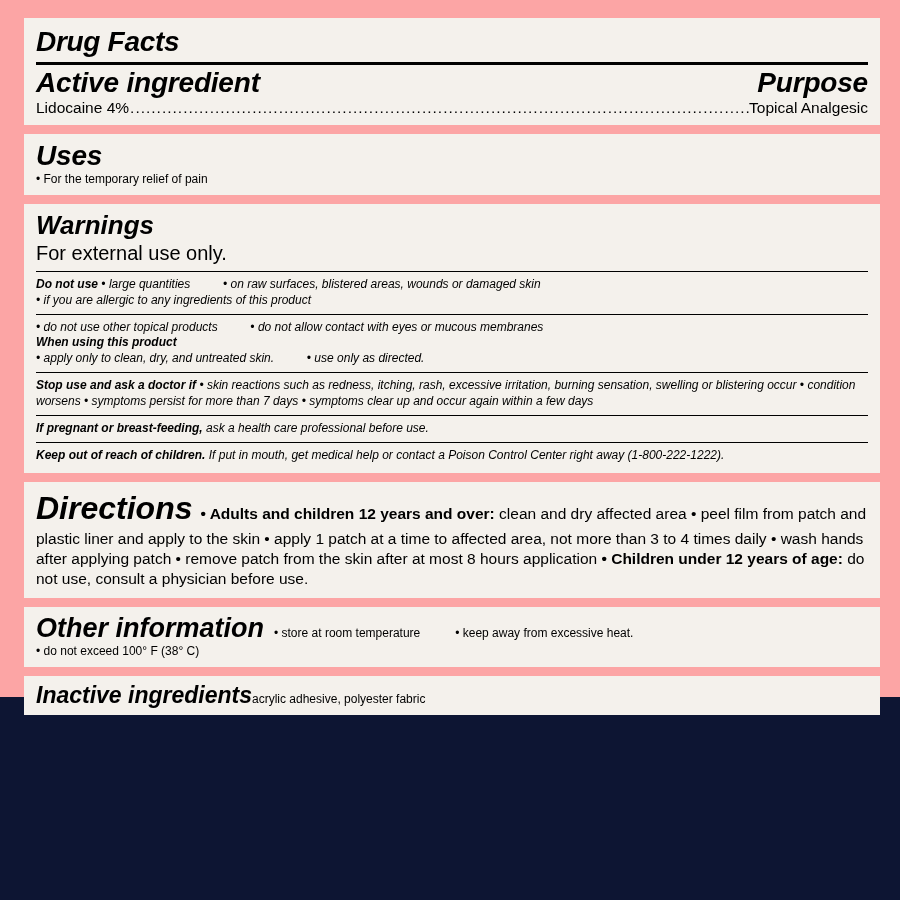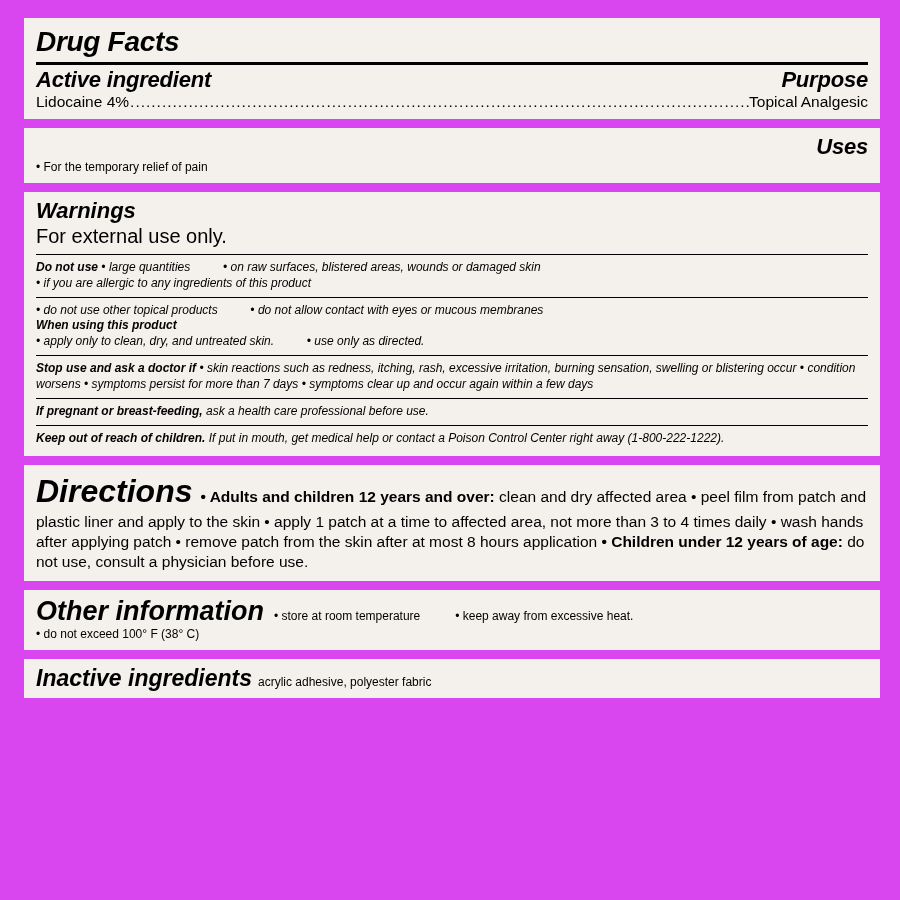--- a/index.html
+++ b/index.html
@@ -10,22 +10,22 @@
     width: 900px;
     height: 900px;
     background: #0d1533;
     font-family: "Liberation Sans", sans-serif;
     color: #000;
     overflow: hidden;
   }
   .page {
     position: relative;
     width: 900px;
-    height: 900px;
-    background: #d946ef;
+    height: 697px;
+    background: #fca5a5;
     box-sizing: border-box;
     padding: 18px 20px 14px 24px;
   }
   .panel {
     background: #f4f1ec;
     box-sizing: border-box;
     padding: 6px 12px 8px 12px;
     margin-bottom: 9px;
   }
   .panel.tight { padding-bottom: 6px; }
@@ -46,25 +46,24 @@
     border-top: 1.5px solid #000;
     margin: 6px 0 5px 0;
   }
 
   .row-between {
     display: flex;
     justify-content: space-between;
     align-items: baseline;
   }
   .sec-head {
-    font-size: 22px;
+    font-size: 28px;
     font-style: italic;
     font-weight: bold;
     letter-spacing: -0.2px;
-    text-align: right;
   }
   .body-txt {
     font-size: 12px;
     line-height: 1.28;
   }
   .bold {
     font-weight: bold;
   }
   .dots-line {
     display: flex;
@@ -78,21 +77,21 @@
     flex: 1 1 auto;
     overflow: hidden;
     white-space: nowrap;
     letter-spacing: 1px;
     font-size: 15.5px;
     padding: 0 1px;
   }
   .inline-sep { display: inline-block; width: 26px; }
 
   .warn-title {
-    font-size: 22px;
+    font-size: 26px;
     font-style: italic;
     font-weight: bold;
     margin-bottom: 1px;
   }
   .ext-use {
     font-size: 20px;
     font-weight: normal;
     margin-bottom: 0;
   }
   .block {
@@ -112,21 +111,20 @@
   .oi-head {
     font-size: 27px;
     font-style: italic;
     font-weight: bold;
     margin-right: 10px;
   }
   .ii-head {
     font-size: 23px;
     font-style: italic;
     font-weight: bold;
-    margin-right: 6px;
   }
 </style>
 </head>
 <body>
 
 <div class="page">
 
   <div class="panel">
     <h1 class="df-title">Drug Facts</h1>
     <div class="rule-thick"></div>

